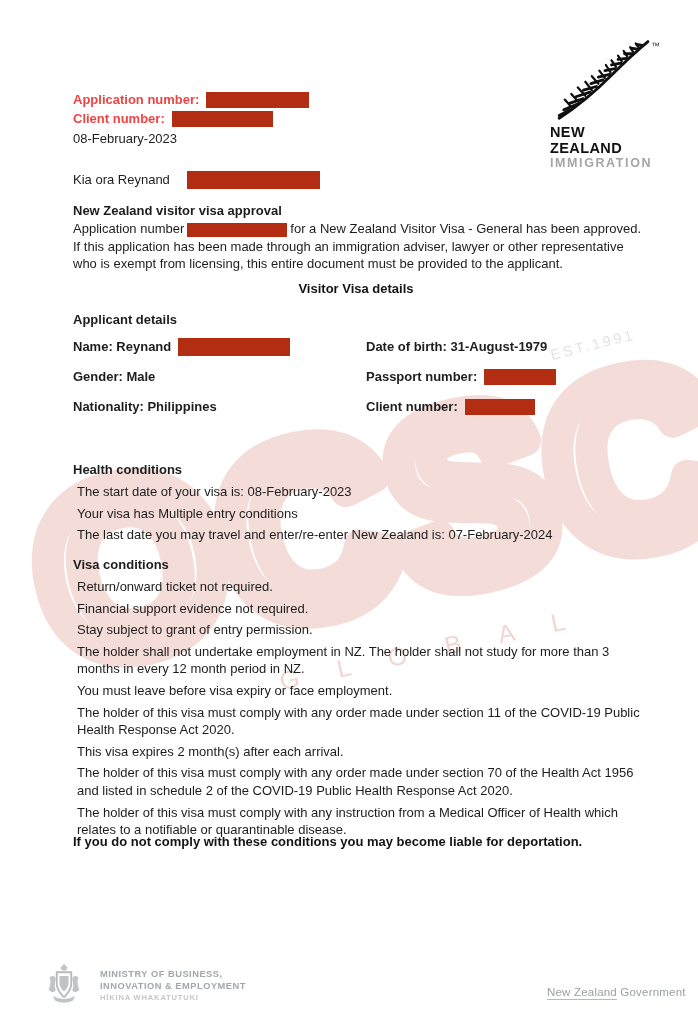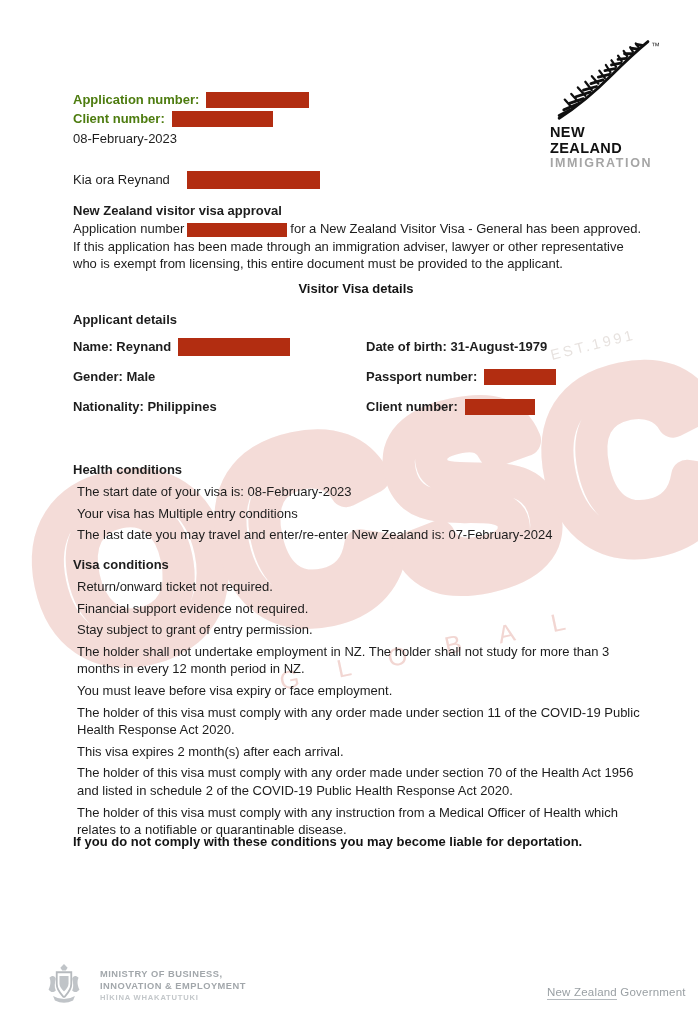--- a/index.html
+++ b/index.html
@@ -8,21 +8,21 @@
     position: relative;
     width: 698px;
     height: 1024px;
     background: #ffffff;
     font-family: "Liberation Sans", sans-serif;
     font-size: 13px;
     line-height: 17.6px;
     color: #1d1d1d;
     overflow: hidden;
   }
-  .bold { font-weight: bold; color: #4d7c0f; }
+  .bold { font-weight: bold; color: #ef4444; }
   .redact { display: inline-block; background: #b22d11; vertical-align: middle; }
 
   
   .wm-svg { position: absolute; inset: 0; z-index: 0; pointer-events: none; }
   .wm-big   { fill: none; stroke: #f4dcd8; stroke-width: 32px; stroke-linejoin: round;
               font-family: "Liberation Sans", sans-serif; font-weight: bold;
               font-size: 235px; letter-spacing: 4px; }
   .wm-global{ fill: #f2d6d2; font-family: "Liberation Sans", sans-serif;
               font-size: 25px; letter-spacing: 16px; }
   .wm-est   { fill: #e7e2df; font-family: "Liberation Sans", sans-serif;

